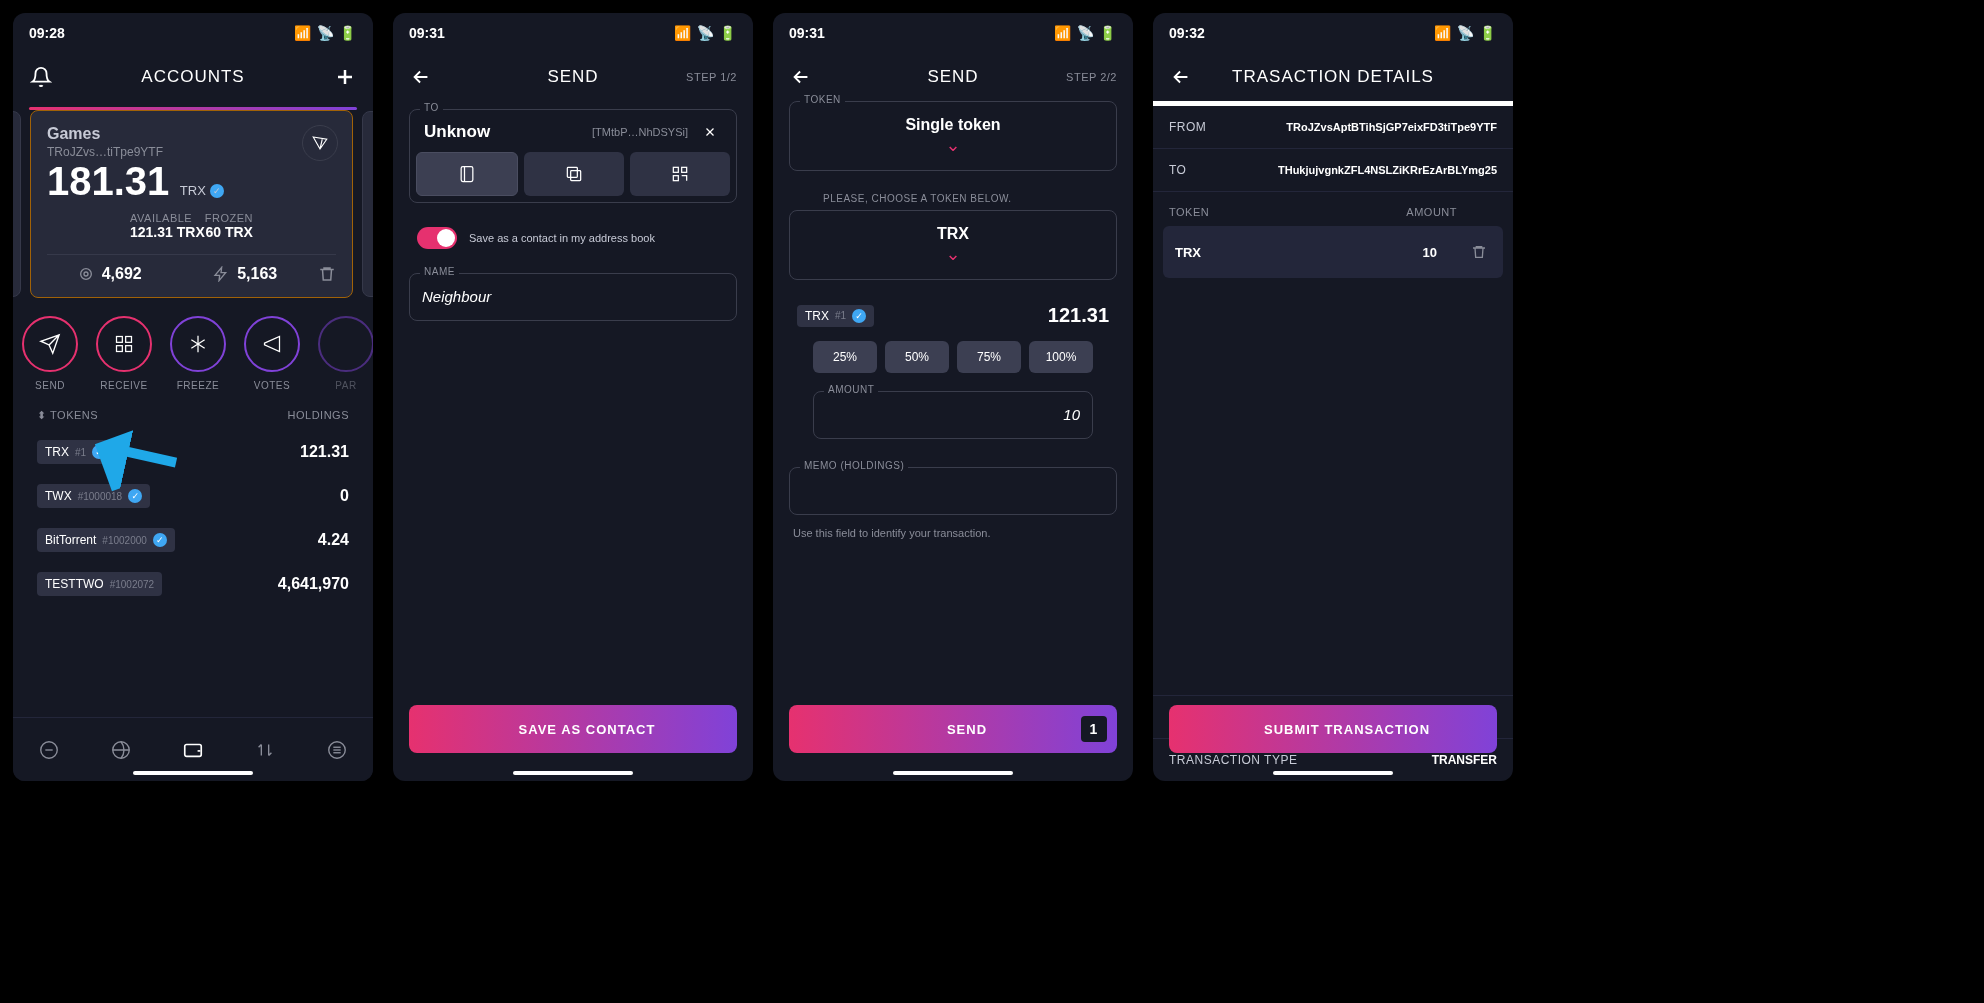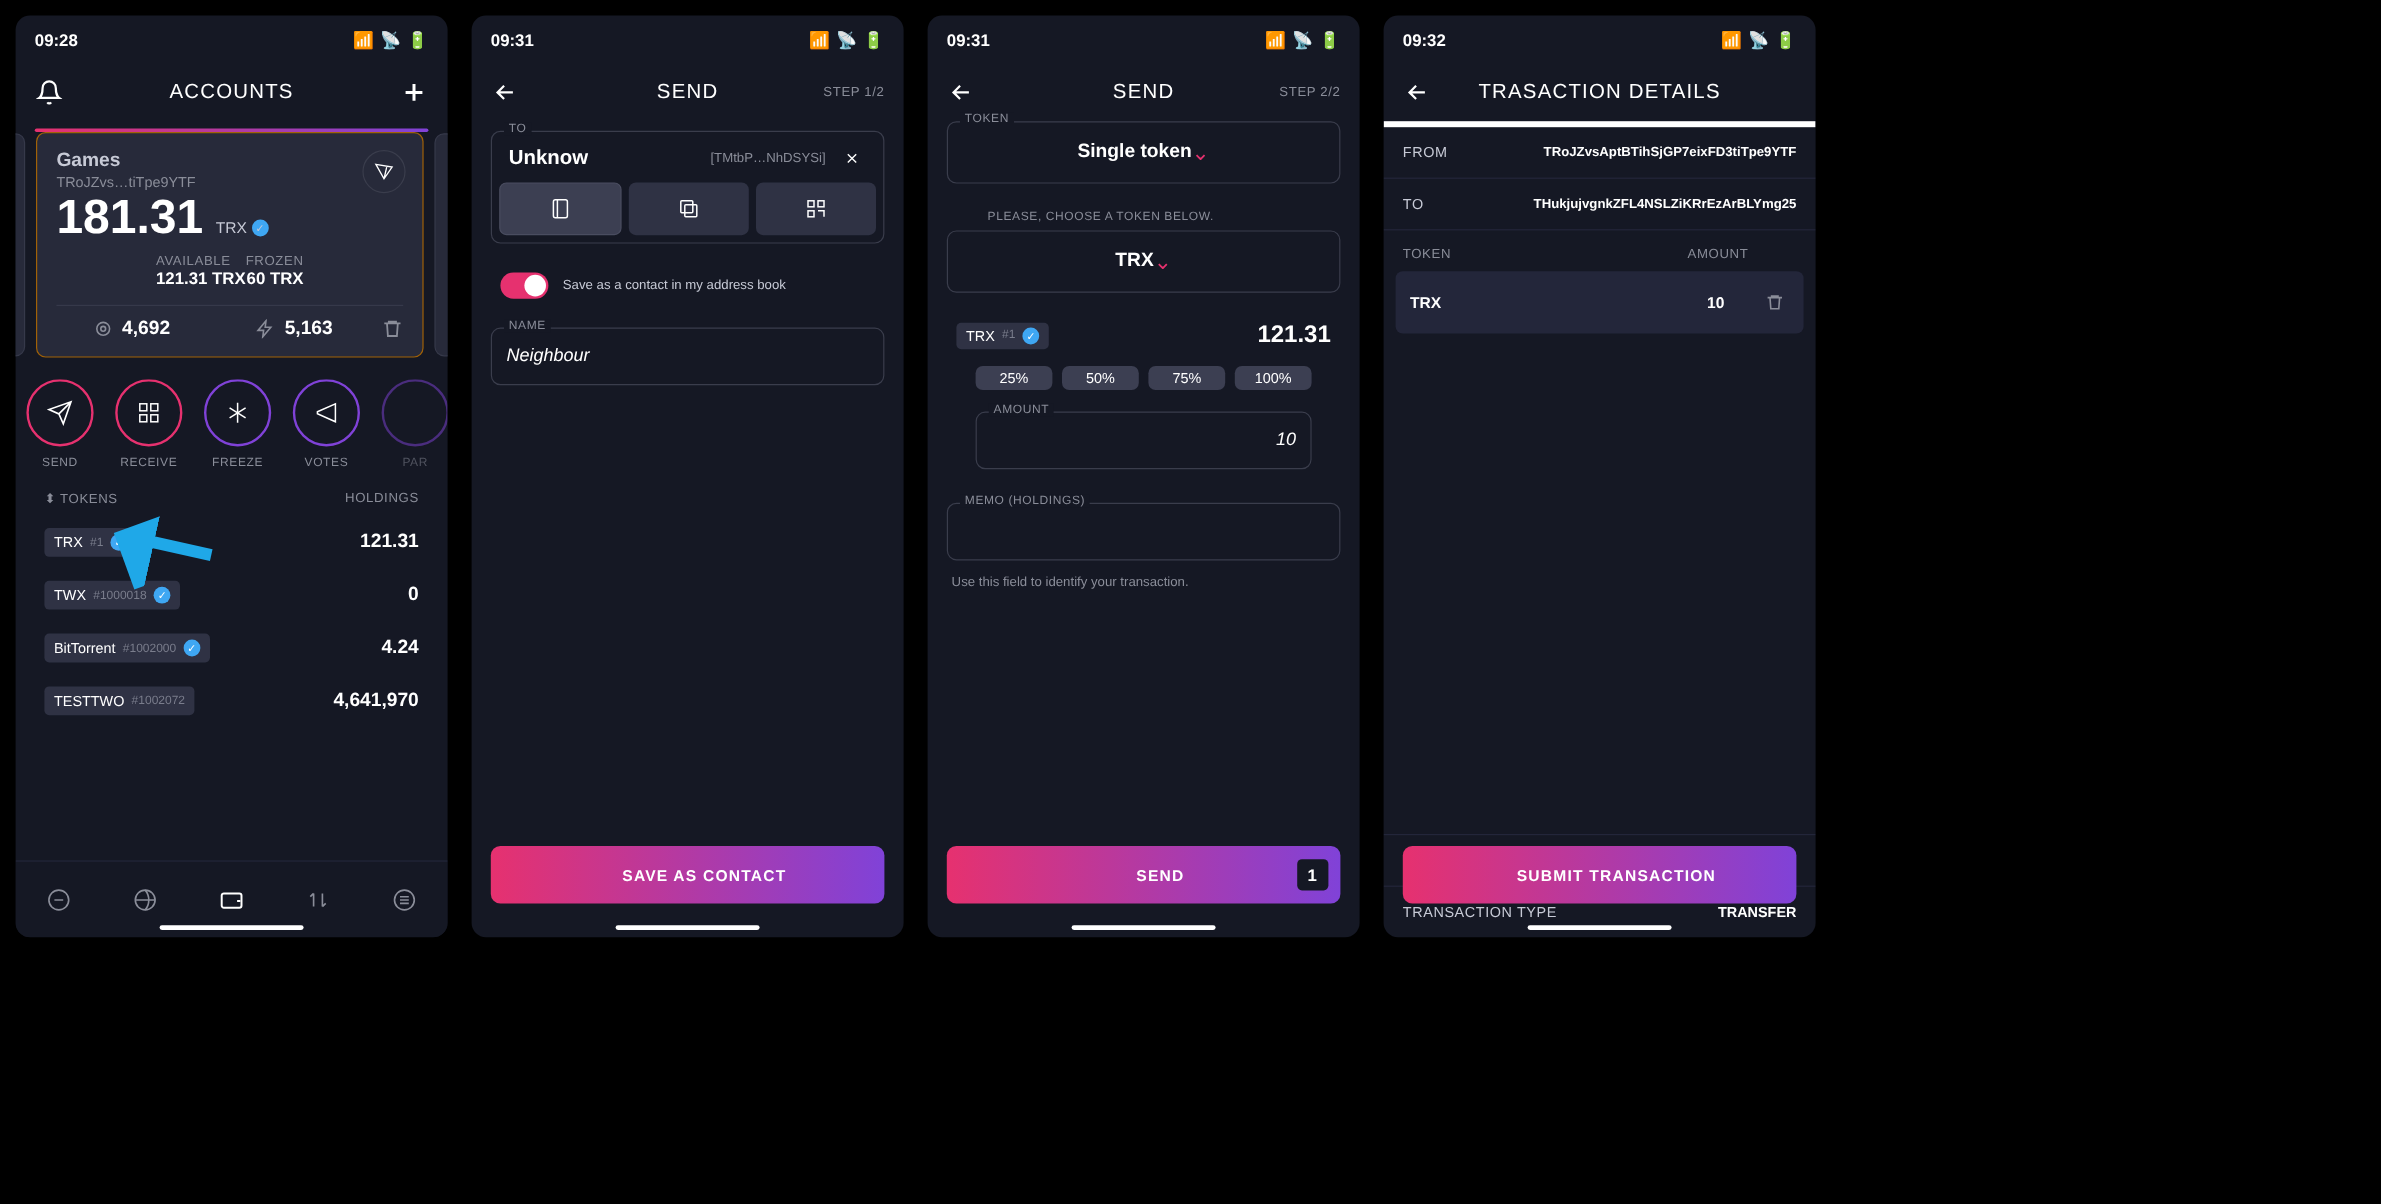--- a/index.html
+++ b/index.html
@@ -138,29 +138,29 @@
 .primary-btn {
   position: absolute; bottom: 28px; left: 16px; right: 16px;
   height: 48px; border-radius: 8px;
   background: linear-gradient(90deg, #e6316f, #8042d8);
   display: flex; align-items: center; justify-content: center;
   font-weight: 700; letter-spacing: 1px; font-size: 13px; padding-left: 28px;
 }
 .btn-badge { position: absolute; right: 10px; width: 26px; height: 26px; background: #151824; border-radius: 4px; display: flex; align-items: center; justify-content: center; font-size: 14px; }
 
 
-.select-field { display: flex; align-items: center; justify-content: center; }
+.select-field { display: flex; align-items: center; justify-content: flex-end; flex-direction: column; }
 .select-val { font-size: 16px; font-weight: 600; }
 .chevron { color: #e6316f; font-size: 18px; }
 .section-label { font-size: 10px; color: #8a8d99; letter-spacing: 0.5px; margin-left: 20px; margin-bottom: -2px; margin-top: 14px; padding-left: 30px; }
 .trx-balance-row { display: flex; justify-content: space-between; align-items: center; padding: 16px 24px 8px; }
 .trx-chip { background: #2f3244; padding: 4px 8px; border-radius: 4px; font-size: 12px; display: inline-flex; align-items: center; gap: 6px; }
 .balance-val { font-size: 20px; font-weight: 700; }
 .pct-row { display: flex; gap: 8px; padding: 6px 40px 10px; }
-.pct-btn { flex: 1; height: 20px; background: #3c3f52; border-radius: 6px; display: flex; align-items: center; justify-content: center; font-size: 12px; }
+.pct-btn { flex: 1; height: 32px; background: #3c3f52; border-radius: 6px; display: flex; align-items: center; justify-content: center; font-size: 12px; }
 .amount-group { margin: 8px 40px; }
 .memo-hint { font-size: 11px; color: #8a8d99; padding: 4px 20px; }
 
 
 .detail-row { display: flex; justify-content: space-between; align-items: center; padding: 14px 16px; border-bottom: 1px solid #23263a; }
 .detail-label { font-size: 12px; color: #c7cad6; letter-spacing: 0.5px; }
 .detail-val { font-size: 11px; font-weight: 600; text-align: right; max-width: 220px; }
 .detail-header { display: flex; justify-content: space-between; padding: 14px 16px 8px; font-size: 11px; color: #8a8d99; letter-spacing: 0.5px; }
 .token-summary-row { margin: 0 10px; background: #23263a; border-radius: 6px; display: flex; align-items: center; padding: 14px 12px; }
 .token-summary-row .tname { flex: 1; font-size: 13px; font-weight: 600; }

